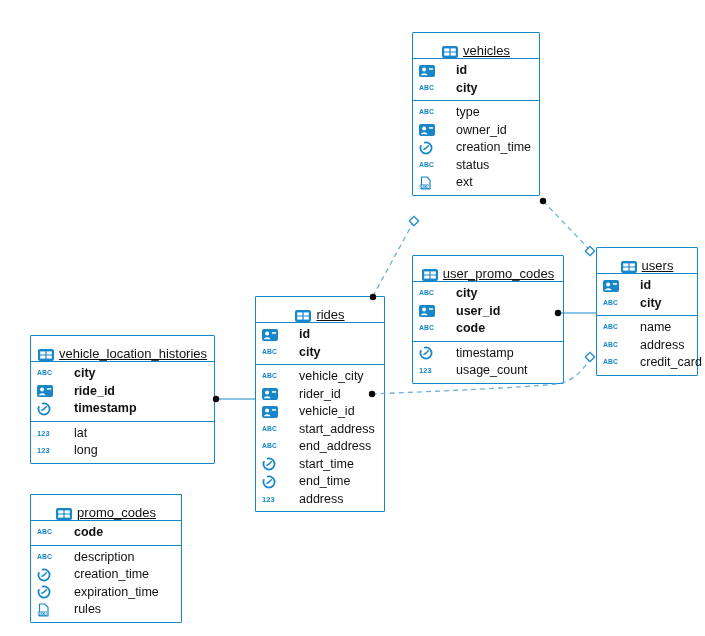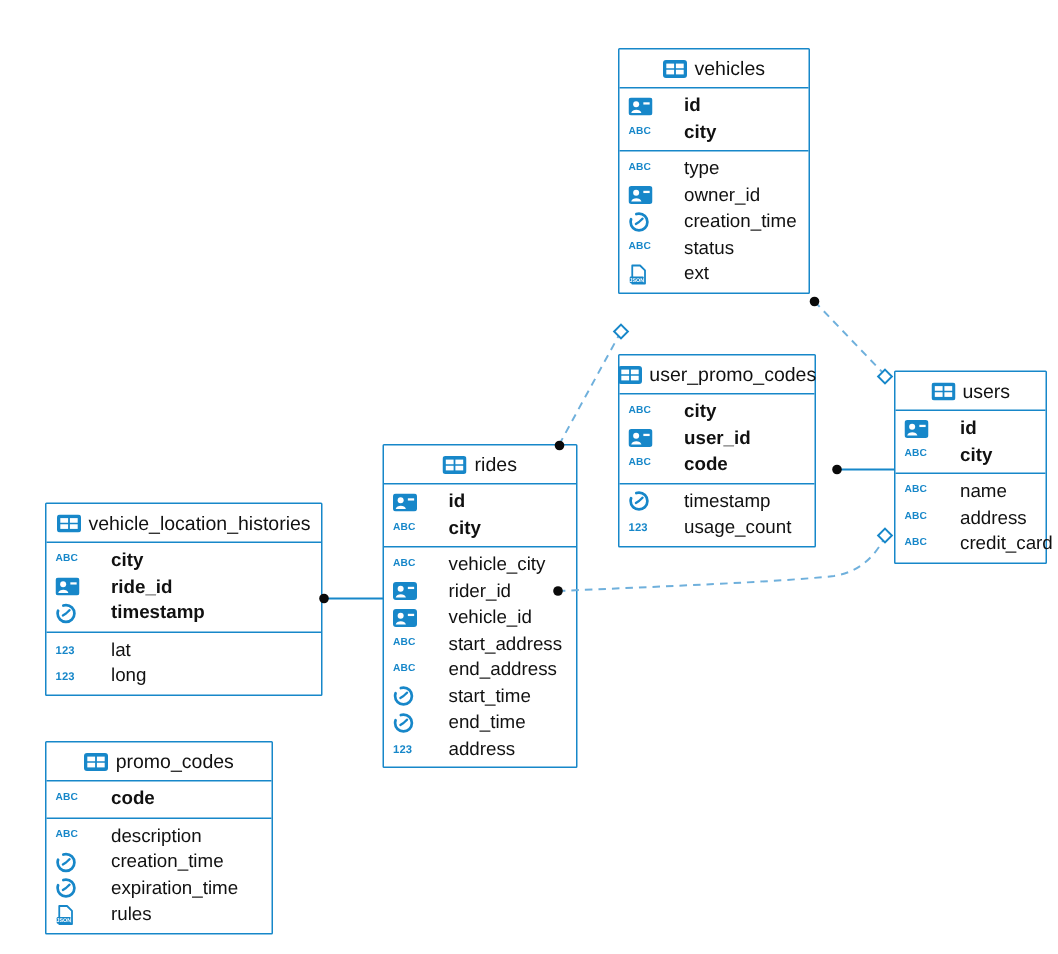--- a/index.html
+++ b/index.html
@@ -1,22 +1,22 @@
 <!DOCTYPE html>
 <html style="--blue: #1787c9; --dash: #6fb0dc; --text: #111111;"><head>
 <meta charset="utf-8">
 <style>
   :root{ --blue:#1787c9; --dash:#6fb0dc; --text:#111111; }
   html,body{margin:0;padding:0;background:#ffffff;}
   body{width:705px;height:636px;position:relative;font-family:"Liberation Sans",sans-serif;overflow:hidden;}
   #canvas{position:absolute;left:0;top:0;width:705px;height:636px;}
   #wires{position:absolute;left:0;top:0;z-index:2;pointer-events:none;}
   .table{position:absolute;background:#ffffff;border:1.5px solid var(--blue);border-radius:1px;z-index:1;box-sizing:border-box;}
-  .thead{height:25px;display:flex;align-items:center;justify-content:center;gap:5px;
-         border-bottom:1.2px solid var(--blue);font-size:13px;color:var(--text);padding:0 6px;white-space:nowrap;}
+  .thead{height:25px;display:flex;align-items:flex-end;justify-content:center;gap:5px;
+         border-bottom:1.2px solid var(--blue);font-size:13px;color:var(--text);padding:0 6px;white-space:nowrap;text-decoration:underline;}
   .sec{padding:3px 0;}
   .sec.keys{border-bottom:1.2px solid var(--blue);}
   .row{display:flex;align-items:center;gap:20px;height:17.5px;padding:0 6px;
        font-size:12.5px;color:var(--text);white-space:nowrap;}
   .row.key .fname{font-weight:bold;}
   .ficon{width:17px;flex:none;display:flex;align-items:center;justify-content:flex-start;}
   .ticon{display:flex;align-items:center;}
   .txtic{font-style:normal;font-weight:800;color:var(--blue);font-size:6.8px;letter-spacing:.1px;line-height:1;}
   .txtic.n{font-size:7.5px;}
   .fname{line-height:17.5px;}
@@ -95,21 +95,21 @@
             <svg width="13" height="14" viewBox="0 0 13 14">
               <path d="M2.5 1 h5.2 l3.3 3.3 V13 H2.5 Z" fill="#fff" stroke="#1787c9" stroke-width="1.2" stroke-linejoin="round"></path>
               <rect x="0.8" y="8.4" width="9.4" height="4.4" rx="0.8" fill="#1787c9"></rect>
               <text x="5.5" y="11.8" font-size="3.6" fill="#fff" text-anchor="middle" font-family="Liberation Sans, sans-serif" font-weight="bold">JSON</text>
             </svg>
           </span>
           <span class="fname">ext</span>
         </div>
       </div>
   </div>
-    <div class="table" style="left: 412px; top: 236px; width: 132px;">
+    <div class="table" style="left: 412px; top: 255px; width: 152px;">
     <div class="thead">
       <span class="ticon">
           <svg width="16" height="12" viewBox="0 0 16 12">
             <rect width="16" height="12" rx="2" fill="#1787c9"></rect>
             <rect x="2.2" y="2.4" width="5.2" height="3.1" fill="#fff"></rect>
             <rect x="8.6" y="2.4" width="5.2" height="3.1" fill="#fff"></rect>
             <rect x="2.2" y="6.5" width="5.2" height="3.1" fill="#fff"></rect>
             <rect x="8.6" y="6.5" width="5.2" height="3.1" fill="#fff"></rect>
           </svg>
         </span>

